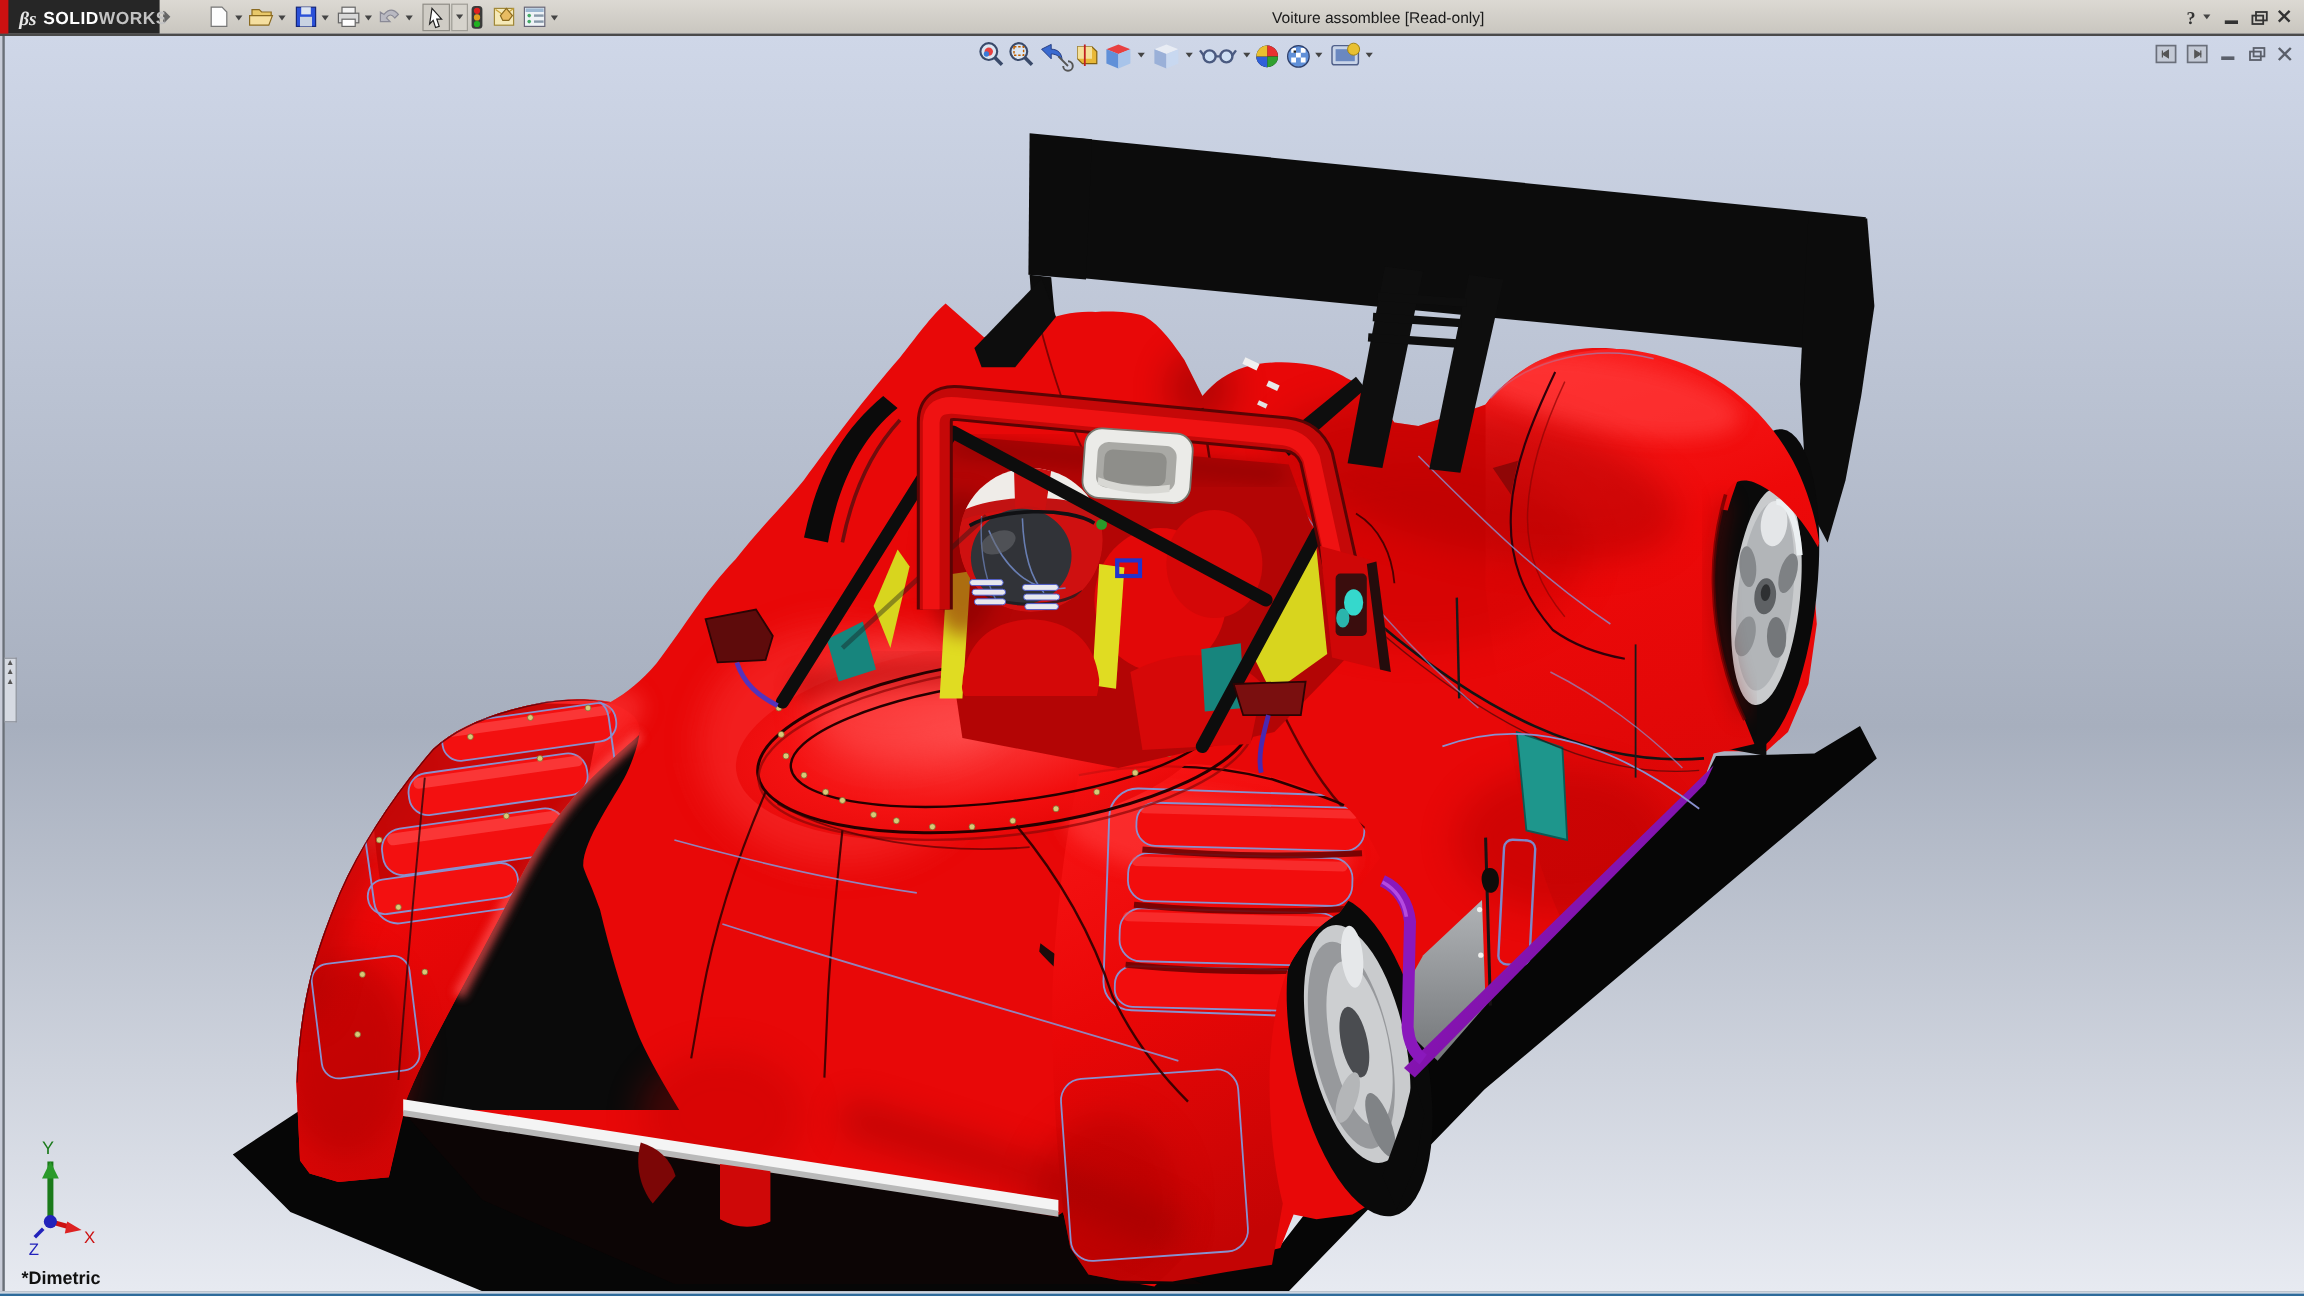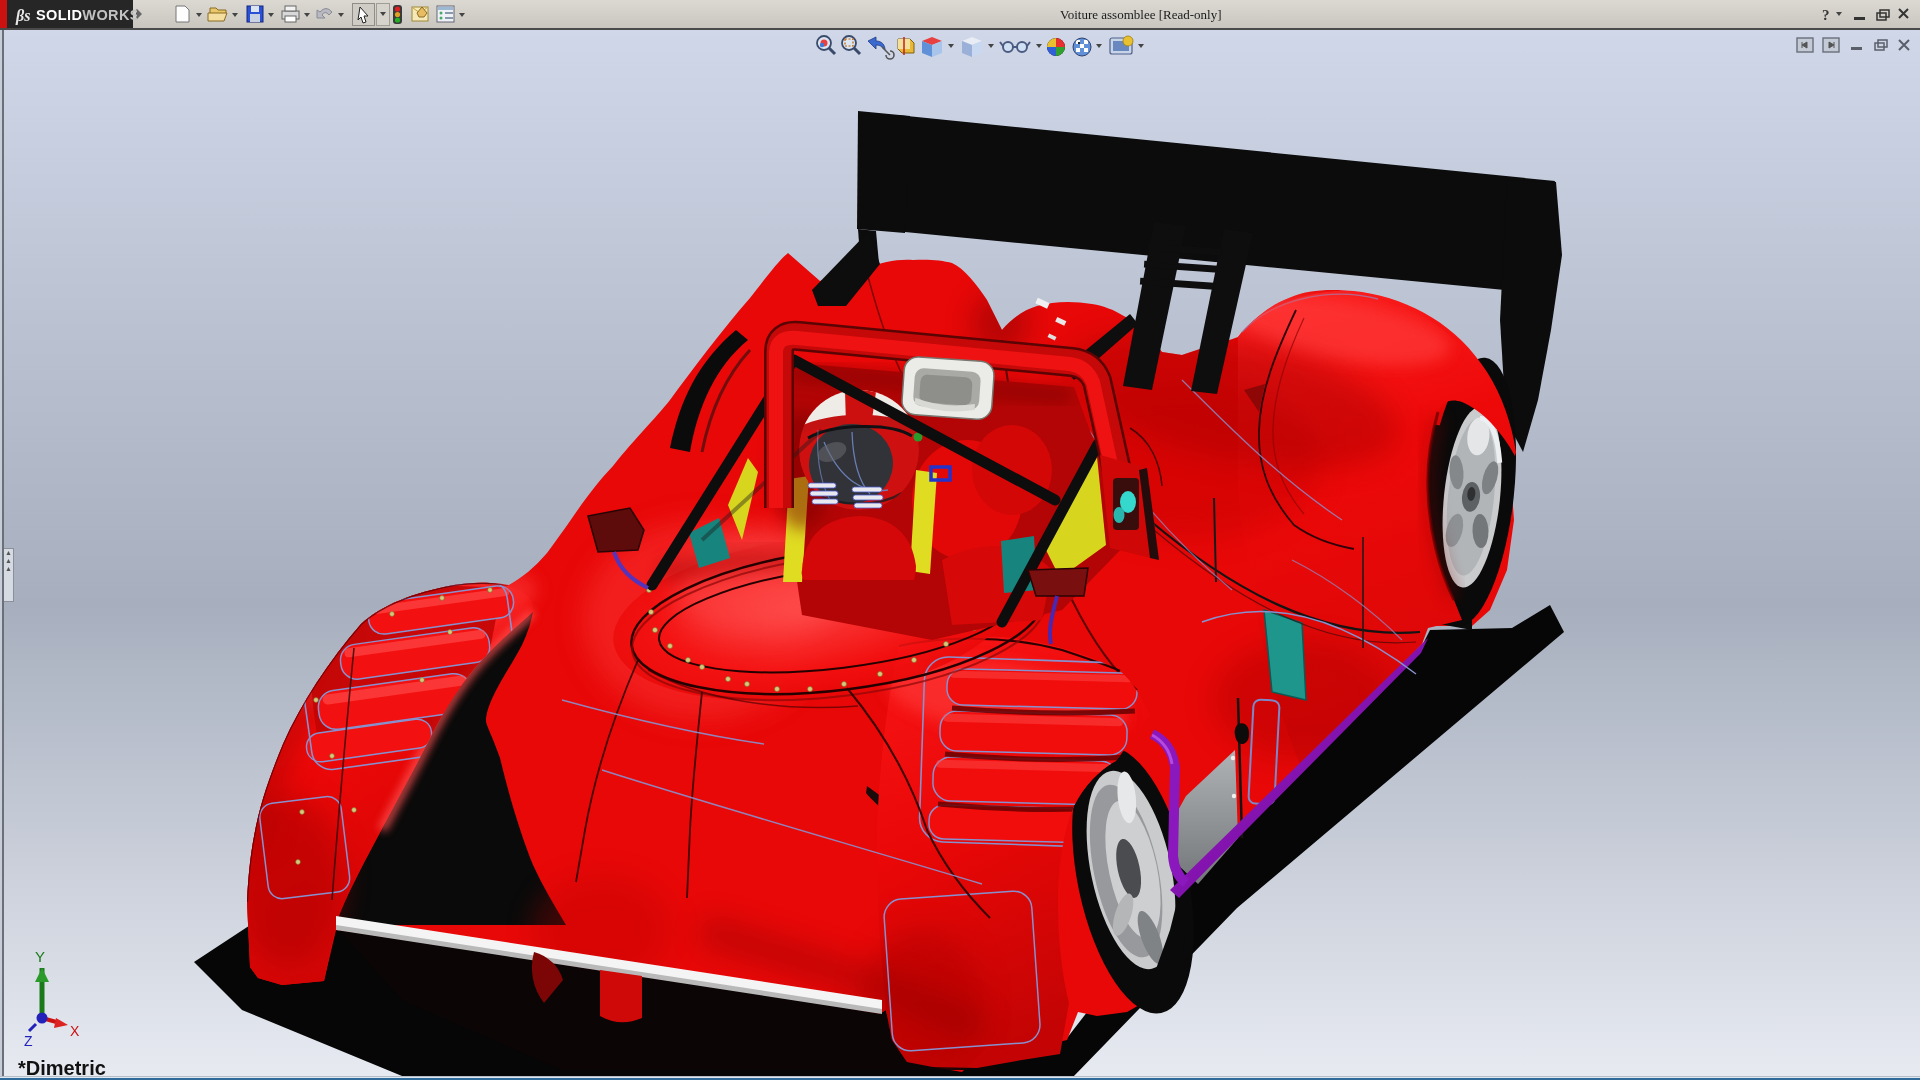--- a/index.html
+++ b/index.html
@@ -1,23 +1,23 @@
 <!DOCTYPE html>
 <html><head>
 <meta charset="utf-8">
 <style>
 html,body{margin:0;padding:0;width:1920px;height:1080px;overflow:hidden;background:#c8ccd8;font-family:"Liberation Sans",sans-serif;}
 #titlebar{position:absolute;left:0;top:0;width:1920px;height:28px;background:linear-gradient(#dcd9d3,#c9c6bf);border-bottom:2px solid #4a4a4a;}
 #logo{position:absolute;left:0;top:0;width:133px;height:28px;background:#262626;}
 #logored{position:absolute;left:0;top:0;width:7px;height:28px;background:#cc1111;}
-#title{position:absolute;left:1060px;top:7px;font-size:13px;color:#1a1a1a;font-family:Liberation Serif, serif;}
+#title{position:absolute;left:1060px;top:7px;font-size:13px;color:#1a1a1a;}
 #viewport{position:absolute;left:2px;top:30px;width:1916px;height:1046px;border-right:2px solid #6a7078;border-left:2px solid #6a7078;box-sizing:border-box;}
 #statusbar{position:absolute;left:0;top:1076px;width:1920px;height:4px;background:#dfe7f0;border-top:1px solid #b5bcc6;box-sizing:border-box;}
 #statusline{position:absolute;left:0;top:1078px;width:1920px;height:2px;background:#2e6b9b;}
-.dim{position:absolute;left:14px;top:1027px;font-size:20px;color:#111;font-weight:bold;}
+.dim{position:absolute;left:14px;top:1027px;font-size:15px;color:#111;font-weight:bold;}
 </style>
 </head>
 <body>
 <div id="titlebar">
 <svg width="1920" height="28" style="position:absolute;left:0;top:0">
 
  <g>
 
   <path d="M176,6 h9 l4,4 v12 h-13 z" fill="#fdfdfd" stroke="#777" stroke-width="1"></path>
   <path d="M196,13 l3,4 3,-4 z" fill="#444"></path>

